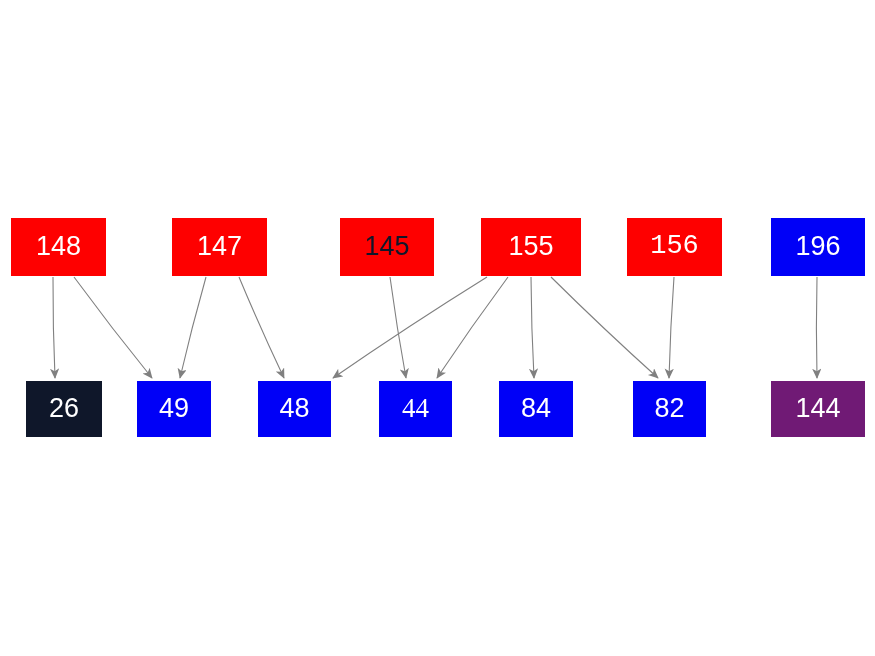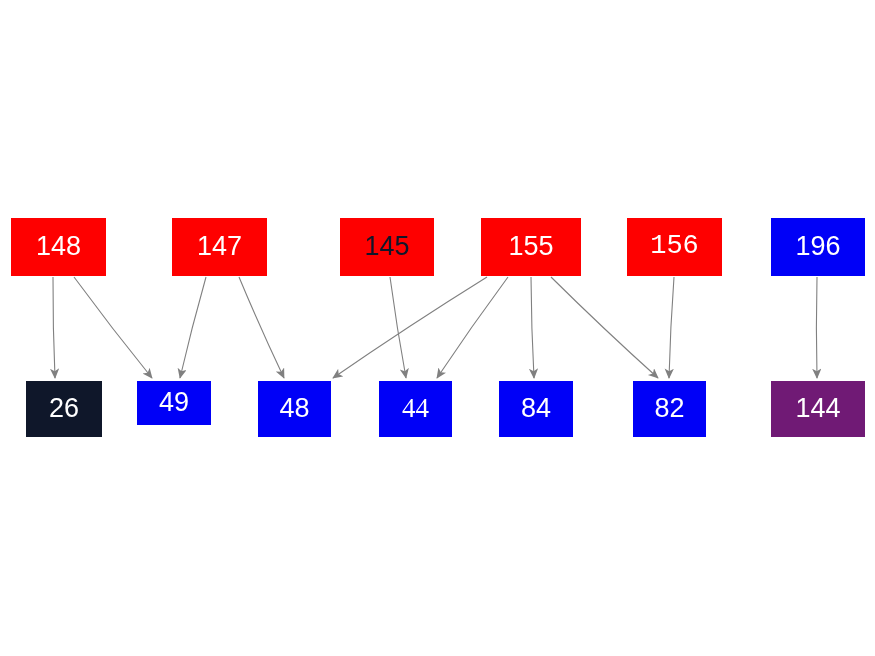--- a/index.html
+++ b/index.html
@@ -87,21 +87,21 @@
       </div>
       <div class="graph-node" style="left: 627px; top: 218px; width: 95px; height: 58px; background: rgb(254, 0, 0); color: rgb(255, 255, 255); font-family: Liberation Mono, monospace;">
         <span class="node-label">156</span>
       </div>
       <div class="graph-node" style="left: 771px; top: 218px; width: 94px; height: 58px; background: rgb(0, 0, 247); color: rgb(255, 255, 255);">
         <span class="node-label">196</span>
       </div>
       <div class="graph-node" style="left: 16px; top: 381px; width: 76px; height: 56px; background: #0f172a; color: rgb(255, 255, 255); margin-left: 10px;">
         <span class="node-label">26</span>
       </div>
-      <div class="graph-node" style="left: 137px; top: 381px; width: 74px; height: 44px; background: rgb(0, 0, 247); color: rgb(255, 255, 255);">
+      <div class="graph-node" style="left: 137px; top: 381px; width: 74px; height: 56px; background: rgb(0, 0, 247); color: rgb(255, 255, 255);">
         <span class="node-label">49</span>
       </div>
       <div class="graph-node" style="left: 258px; top: 381px; width: 73px; height: 56px; background: rgb(0, 0, 247); color: rgb(255, 255, 255);">
         <span class="node-label">48</span>
       </div>
       <div class="graph-node" style="left: 379px; top: 381px; width: 73px; height: 56px; background: rgb(0, 0, 247); color: rgb(255, 255, 255); font-family: Liberation Serif, serif;">
         <span class="node-label">44</span>
       </div>
       <div class="graph-node" style="left: 499px; top: 381px; width: 74px; height: 56px; background: rgb(0, 0, 247); color: rgb(255, 255, 255);">
         <span class="node-label">84</span>

